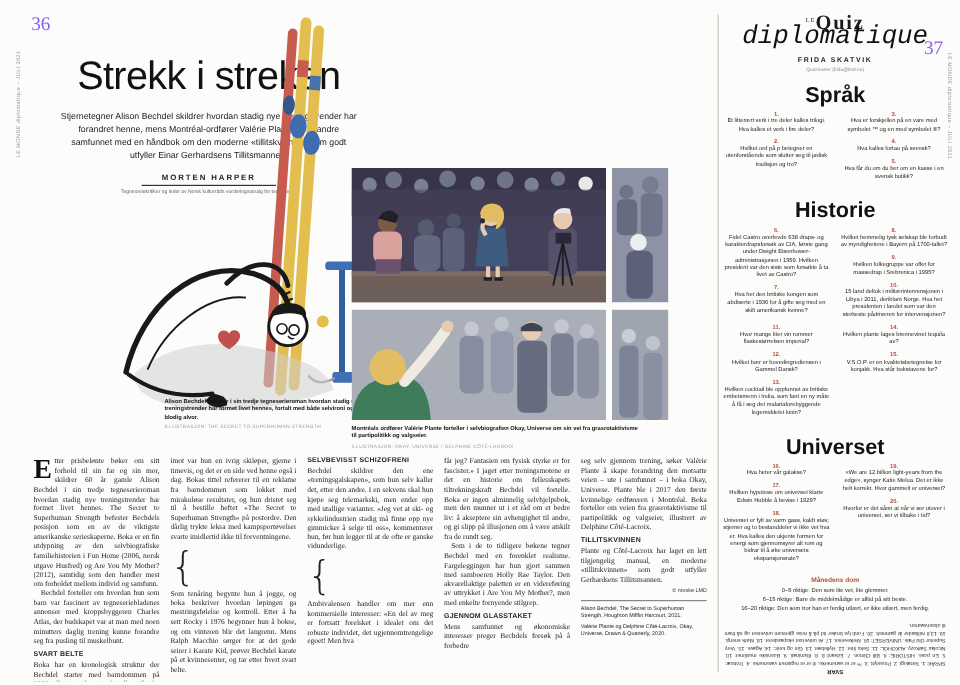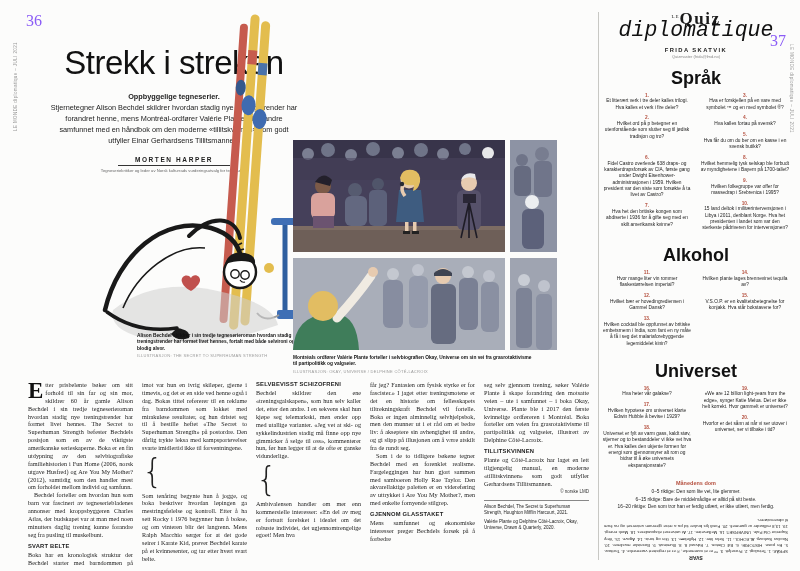--- a/index.html
+++ b/index.html
@@ -72,21 +72,20 @@
 
   <div class="abs pnum" style="left:26px;top:12px;">36</div>
   <div class="abs edge edge-l">LE MONDE diplomatique – JULI 2021</div>
   <div class="abs pnum" style="right:14px;top:32px;">37</div>
   <div class="abs edge edge-r">LE MONDE diplomatique – JULI 2021</div>
   <div class="abs vrule"></div>
 
   <div class="abs titleblock">
     <h1 class="headline">Strekk i streken</h1>
     <div class="standfirst">
-      <b>Oppbyggelige tegneserier.</b>
       <span>Stjernetegner Alison Bechdel skildrer hvordan stadig nye treningstrender har forandret henne, mens Montréal-ordfører Valérie Plante vil forandre samfunnet med en håndbok om den moderne «tillitskvinnen» som godt utfyller Einar Gerhardsens Tillitsmannen.</span>
     </div>
     <div class="byline">MORTEN HARPER</div>
     <div class="byrule"></div>
     <div class="byrole">Tegneseriekritiker og leder av Norsk kulturråds vurderingsutvalg for tegneserier</div>
   </div>
 
   <div class="abs illo1">
     <svg width="212" height="346" viewBox="0 0 212 346">
       <g transform="rotate(4 150 160)">
@@ -262,38 +261,38 @@
       <div class="qcol">
         <div class="qn">3.</div>
         <div class="qt">Hva er forskjellen på en vare med symbolet ™ og en med symbolet ®?</div>
         <div class="qn">4.</div>
         <div class="qt">Hva kalles fortau på svensk?</div>
         <div class="qn">5.</div>
         <div class="qt">Hva får du om du ber om en kasse i en svensk butikk?</div>
       </div>
     </div>
 
+    <div class="qsec-t">Historie</div>
     <div class="qrow">
       <div class="qcol">
         <div class="qn">6.</div>
         <div class="qt">Fidel Castro overlevde 638 draps- og karakterdrapsforsøk av CIA, første gang under Dwight Eisenhower-administrasjonen i 1959. Hvilken president var den siste som forsøkte å ta livet av Castro?</div>
         <div class="qn">7.</div>
         <div class="qt">Hva het den britiske kongen som abdiserte i 1936 for å gifte seg med en skilt amerikansk kvinne?</div>
       </div>
       <div class="qcol">
         <div class="qn">8.</div>
         <div class="qt">Hvilket hemmelig tysk selskap ble forbudt av myndighetene i Bayern på 1700-tallet?</div>
         <div class="qn">9.</div>
         <div class="qt">Hvilken folkegruppe var offer for massedrap i Srebrenica i 1995?</div>
         <div class="qn">10.</div>
         <div class="qt">15 land deltok i militærintervensjonen i Libya i 2011, deriblant Norge. Hva het presidenten i landet som var den sterkeste pådriveren for intervensjonen?</div>
       </div>
     </div>
 
-    <div class="qsec-t">Alkohol</div>
     <div class="qrow">
       <div class="qcol">
         <div class="qn">11.</div>
         <div class="qt">Hvor mange liter vin rommer flaskestørrelsen imperial?</div>
         <div class="qn">12.</div>
         <div class="qt">Hvilket bær er hovedingrediensen i Gammel Dansk?</div>
         <div class="qn">13.</div>
         <div class="qt">Hvilken cocktail ble oppfunnet av britiske embetsmenn i India, som fant en ny måte å få i seg det malariaforebyggende legemiddelet kinin?</div>
       </div>
       <div class="qcol">

